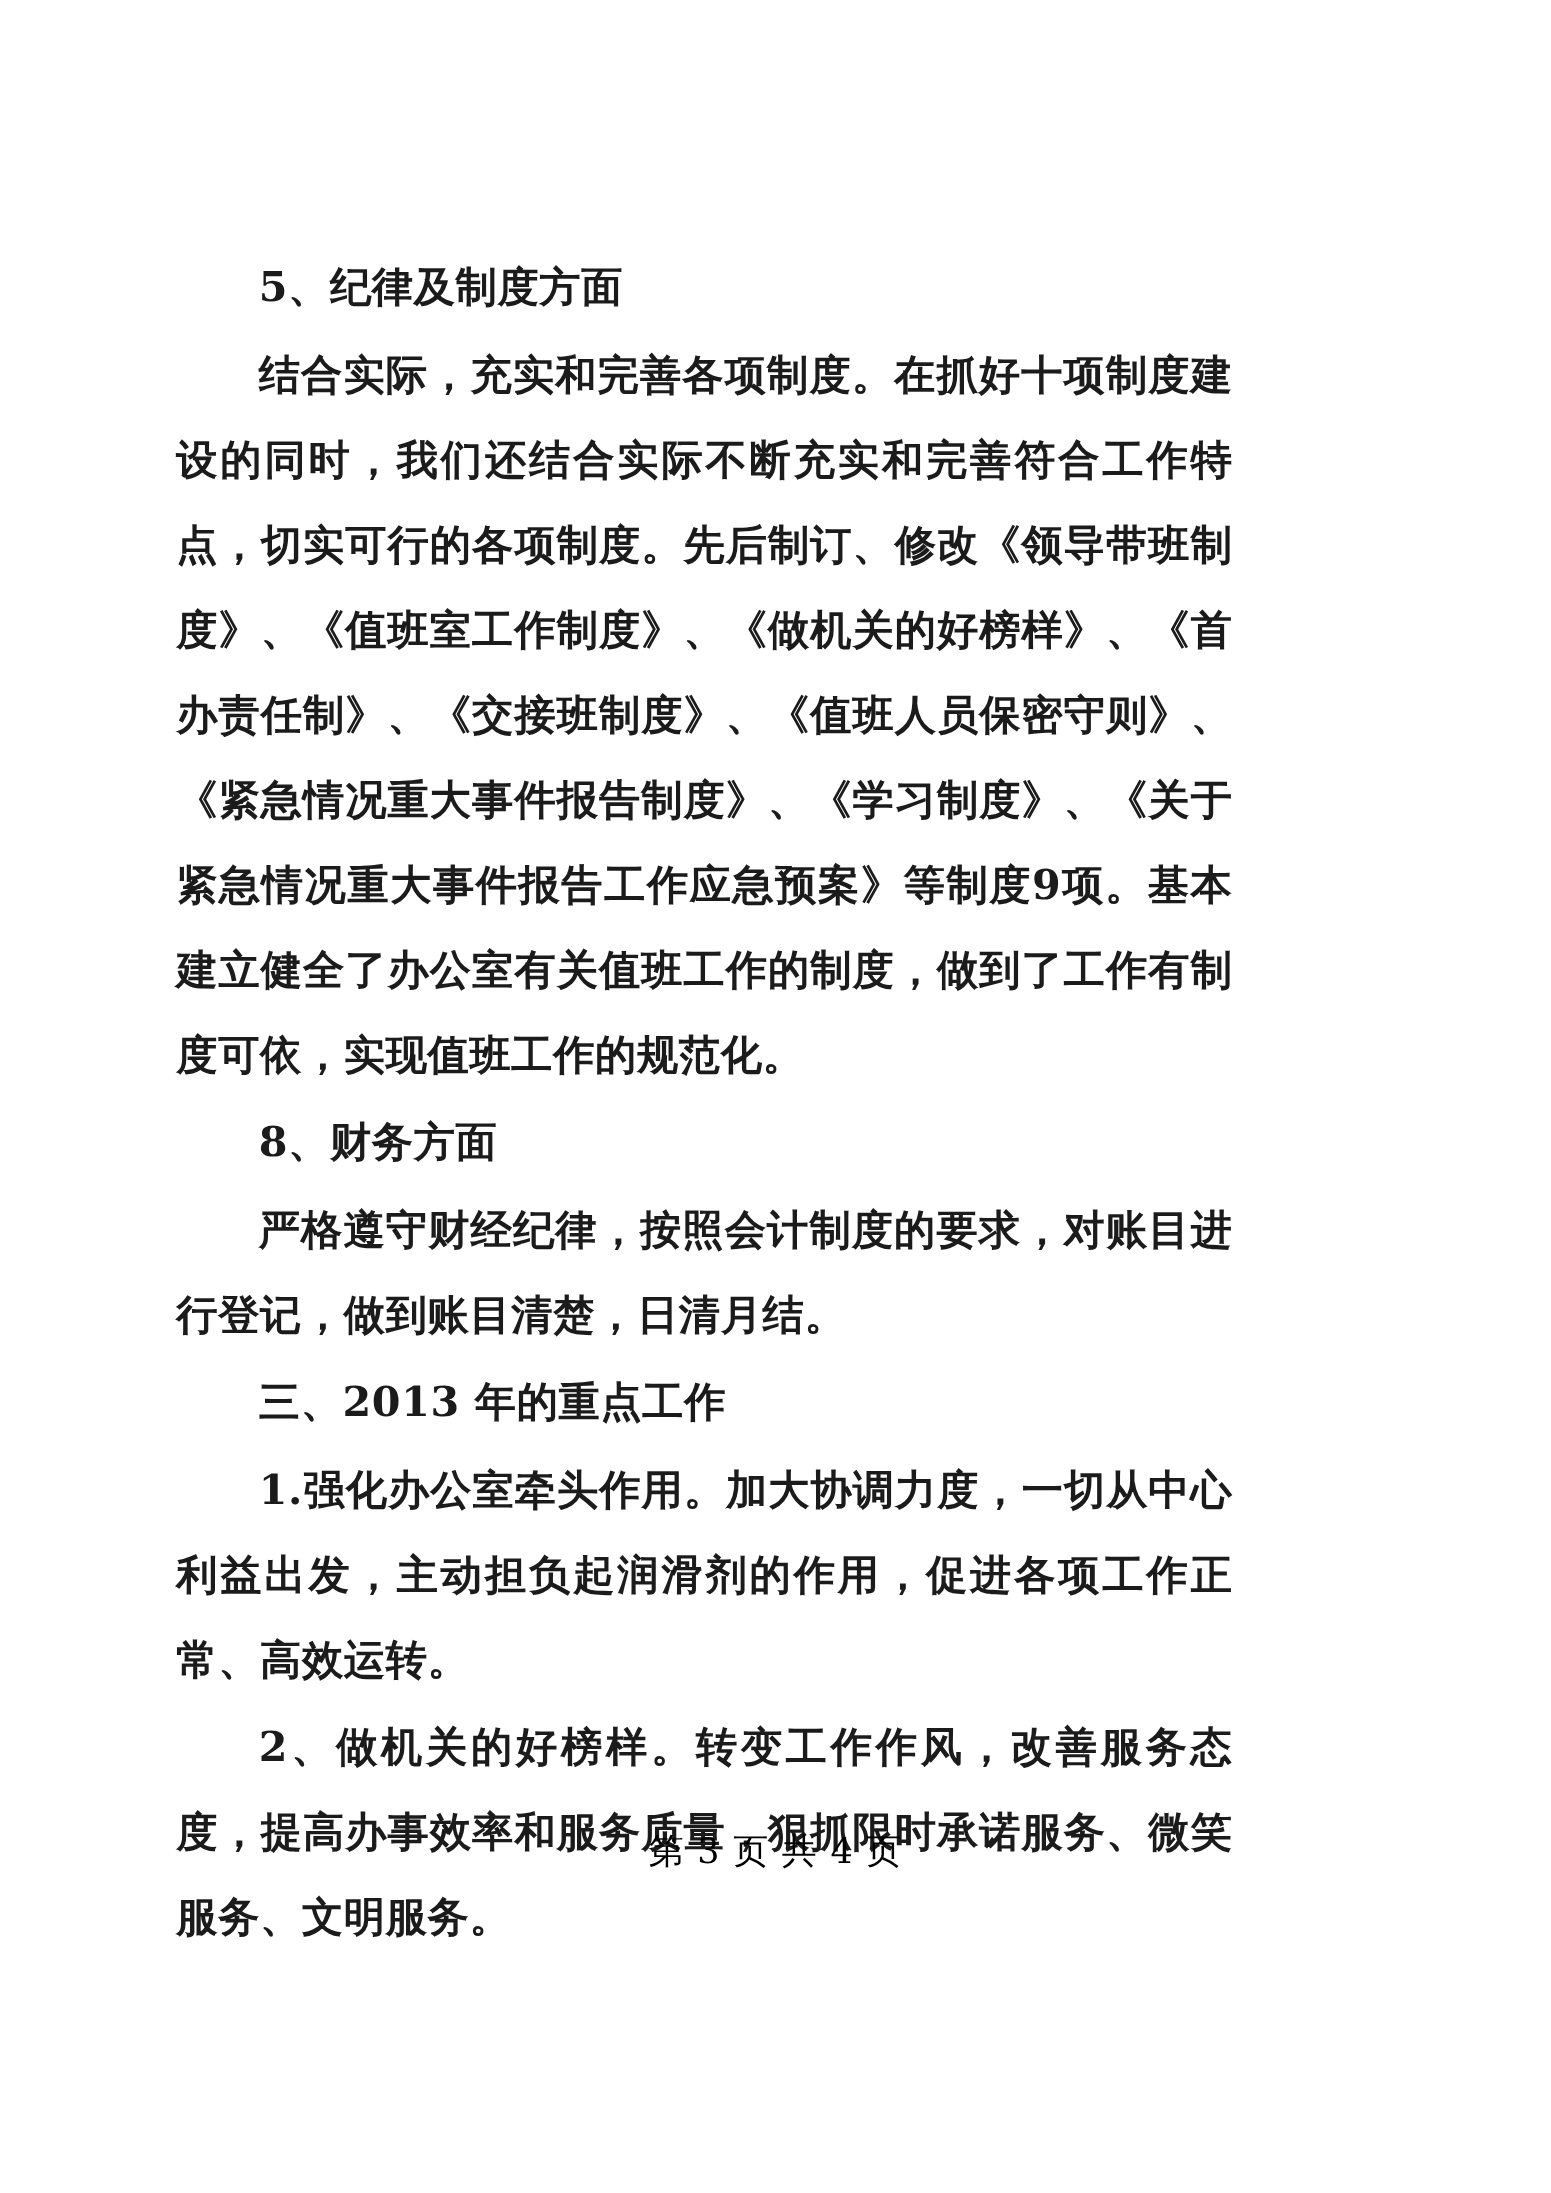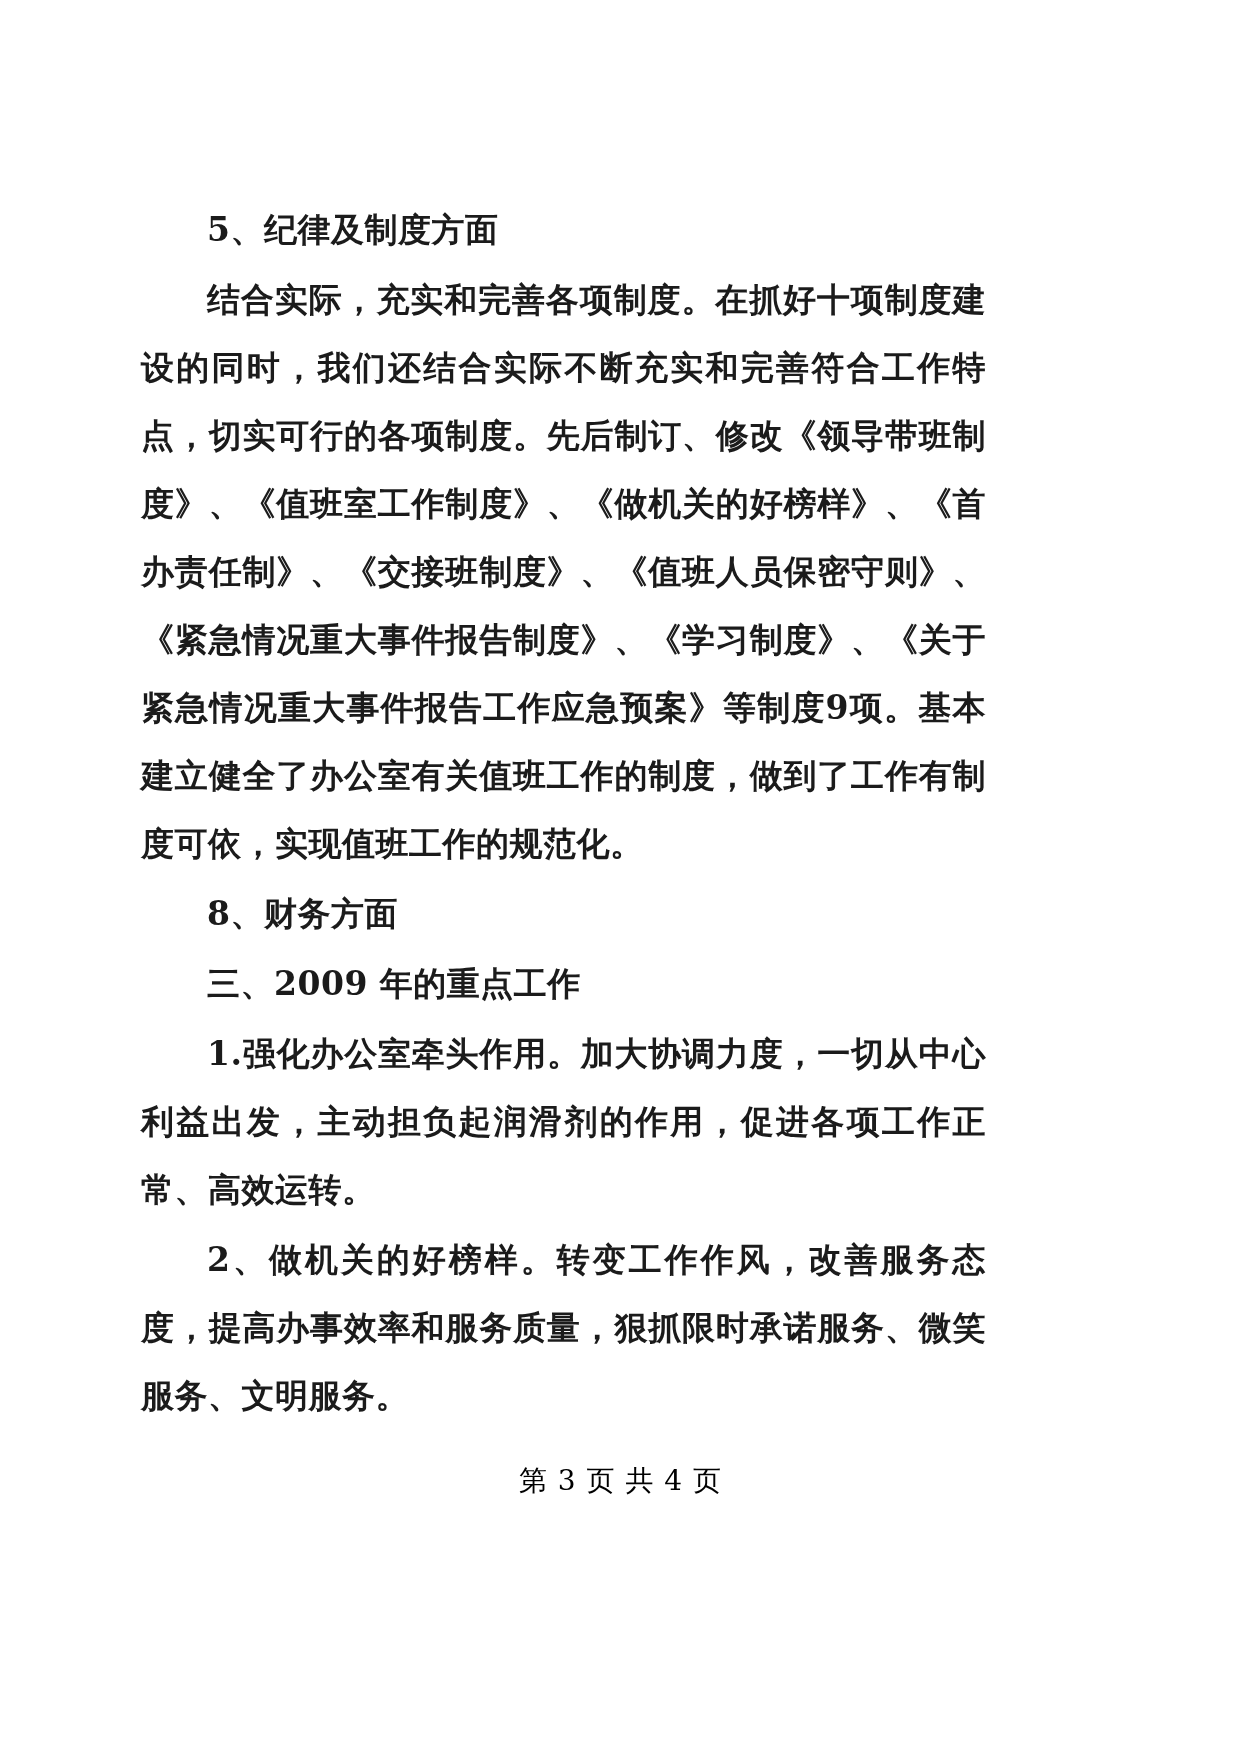--- a/index.html
+++ b/index.html
@@ -52,21 +52,22 @@
 </style>
 </head>
 <body>
 
 <div class="page">
 
   <div class="content">
     <p class="indent">5、纪律及制度方面</p>
     <p class="indent">结合实际，充实和完善各项制度。在抓好十项制度建设的同时，我们还结合实际不断充实和完善符合工作特点，切实可行的各项制度。先后制订、修改《领导带班制度》、《值班室工作制度》、《做机关的好榜样》、《首办责任制》、《交接班制度》、《值班人员保密守则》、《紧急情况重大事件报告制度》、《学习制度》、《关于紧急情况重大事件报告工作应急预案》等制度9项。基本建立健全了办公室有关值班工作的制度，做到了工作有制度可依，实现值班工作的规范化。</p>
     <p class="indent">8、财务方面</p>
-    <p class="indent">三、2009 年的重点工作</p>
+    <p class="indent">严格遵守财经纪律，按照会计制度的要求，对账目进行登记，做到账目清楚，日清月结。</p>
+    <p class="indent">三、2013 年的重点工作</p>
     <p class="indent">1.强化办公室牵头作用。加大协调力度，一切从中心利益出发，主动担负起润滑剂的作用，促进各项工作正常、高效运转。</p>
     <p class="indent">2、做机关的好榜样。转变工作作风，改善服务态度，提高办事效率和服务质量，狠抓限时承诺服务、微笑服务、文明服务。</p>
 
   </div>
 
   <div class="footer">第 3 页  共 4 页</div>
 
 </div>
 
 </body></html>

